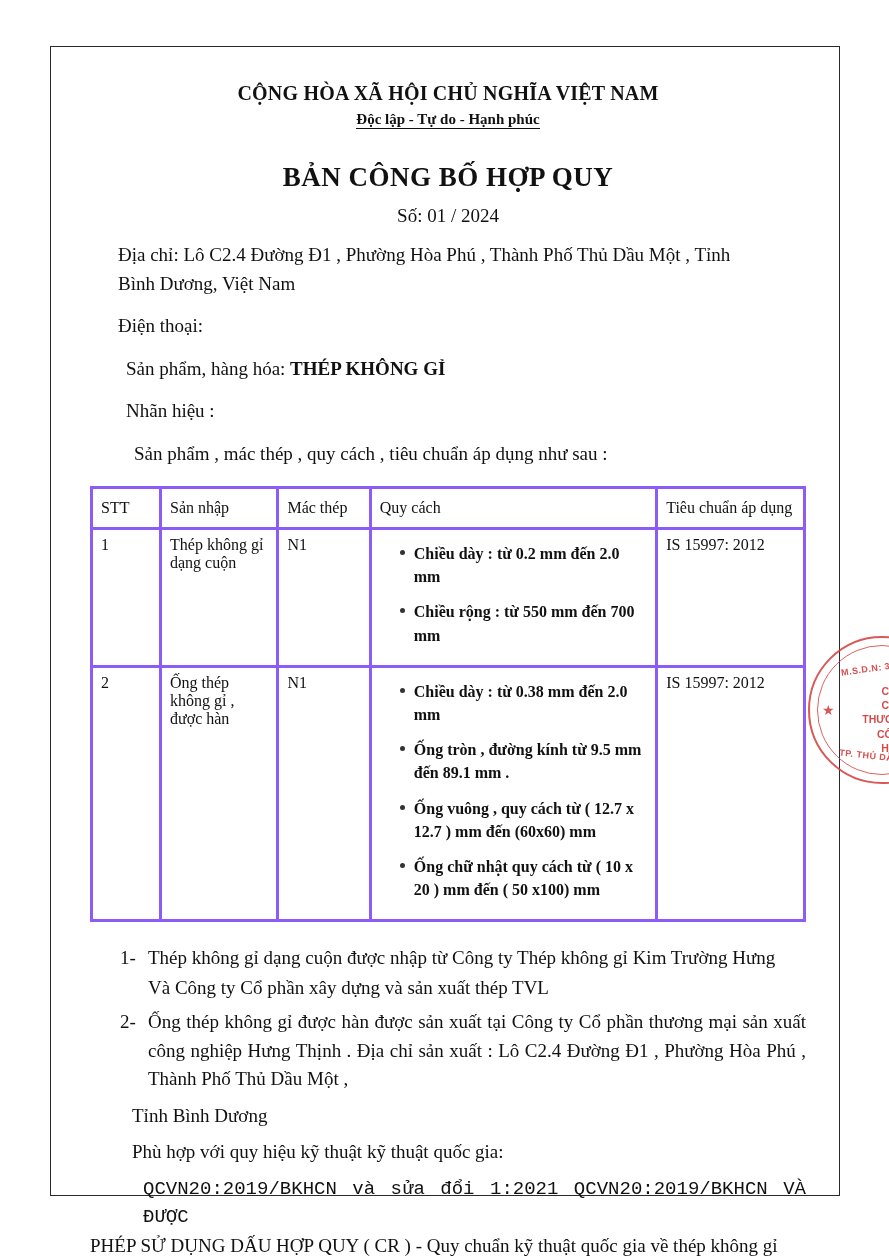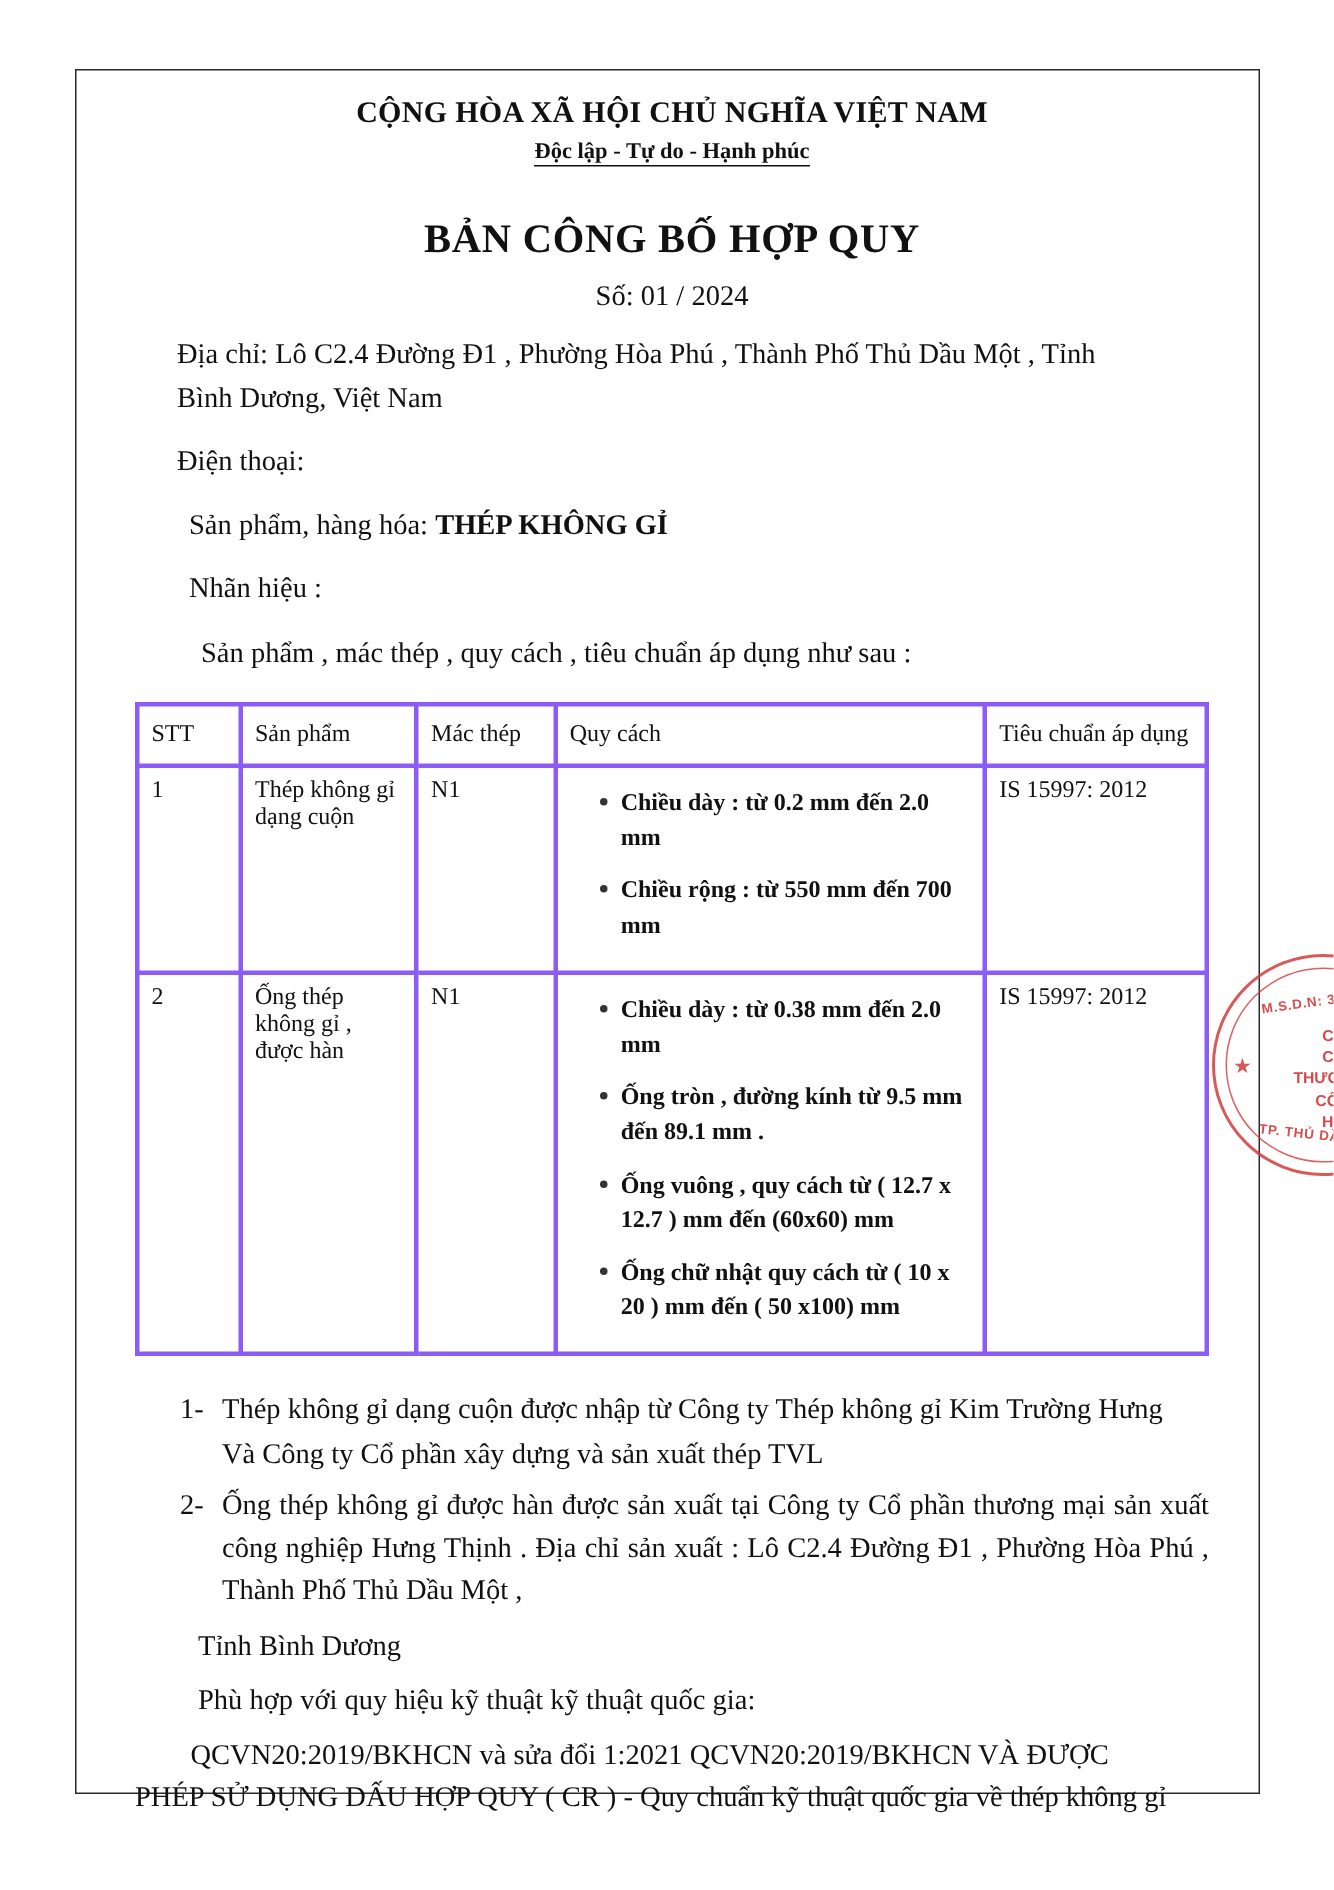--- a/index.html
+++ b/index.html
@@ -33,21 +33,21 @@
     width: 760px;
     box-sizing: border-box;
     padding: 0 22px;
   }
 
   .nation-title {
     text-align: center;
     font-weight: bold;
     font-size: 20px;
     letter-spacing: 0.2px;
-    margin-top: 2px;
+    margin-top: 20px;
   }
   .nation-sub {
     text-align: center;
     font-weight: bold;
     font-size: 15px;
     margin-top: 6px;
   }
   .nation-sub span {
     border-bottom: 1.5px solid #111;
     padding-bottom: 1px;
@@ -162,21 +162,21 @@
     margin-left: 42px;
     margin-top: 8px;
   }
   .qc-block {
     margin-top: 8px;
     font-size: 19px;
     line-height: 1.5;
     text-align: justify;
     text-justify: inter-word;
   }
-  .qc-line1 { margin-left: 37px; }
+  .qc-line1 { margin-left: 53px; font-family: Liberation Mono, monospace; }
 
   
   .seal {
     position: absolute;
     left: 808px;
     top: 636px;
     width: 148px;
     height: 148px;
     pointer-events: none;
   }
@@ -258,21 +258,21 @@
   </div>
 
   <div class="para indent2">Nhãn hiệu :</div>
 
   <div class="para indent3">Sản phẩm , mác thép , quy cách , tiêu chuẩn áp dụng như sau :</div>
 
   <table class="spec">
     <thead>
       <tr>
         <th class="col-stt">STT</th>
-        <th class="col-prod">Sản phẩm</th>
+        <th class="col-prod">Sản nhập</th>
         <th class="col-grade">Mác thép</th>
         <th class="col-spec">Quy cách</th>
         <th class="col-std">Tiêu chuẩn áp dụng</th>
       </tr>
     </thead>
     <tbody>
       <tr>
         <td class="col-stt cell-pad">1</td>
         <td class="col-prod cell-pad">Thép không gỉ dạng cuộn</td>
         <td class="col-grade cell-pad">N1</td>

